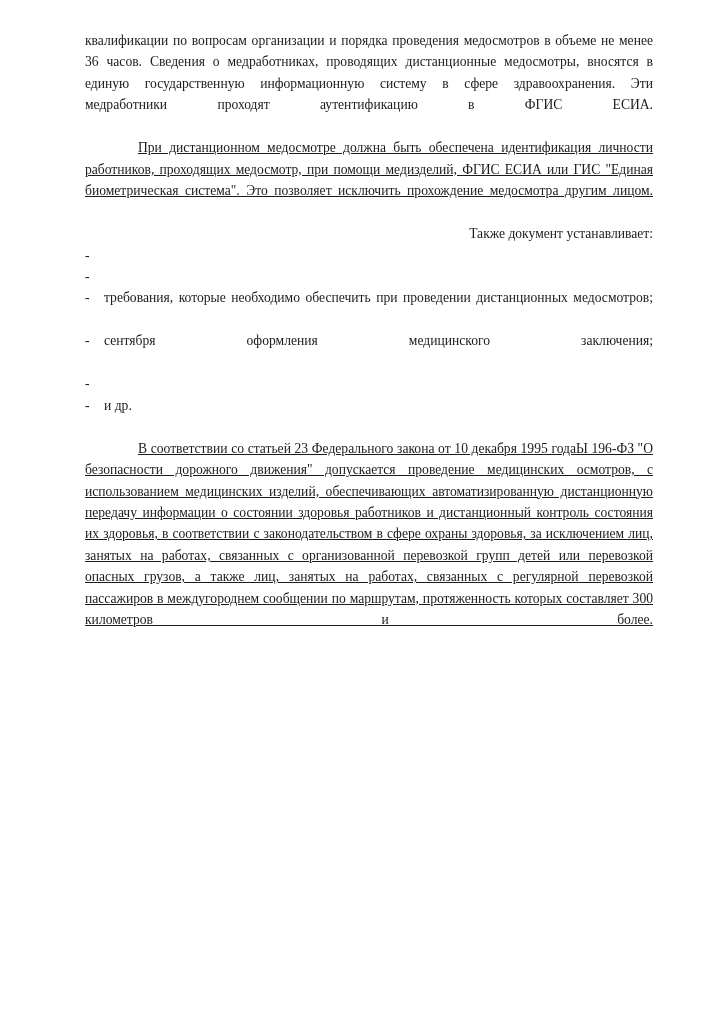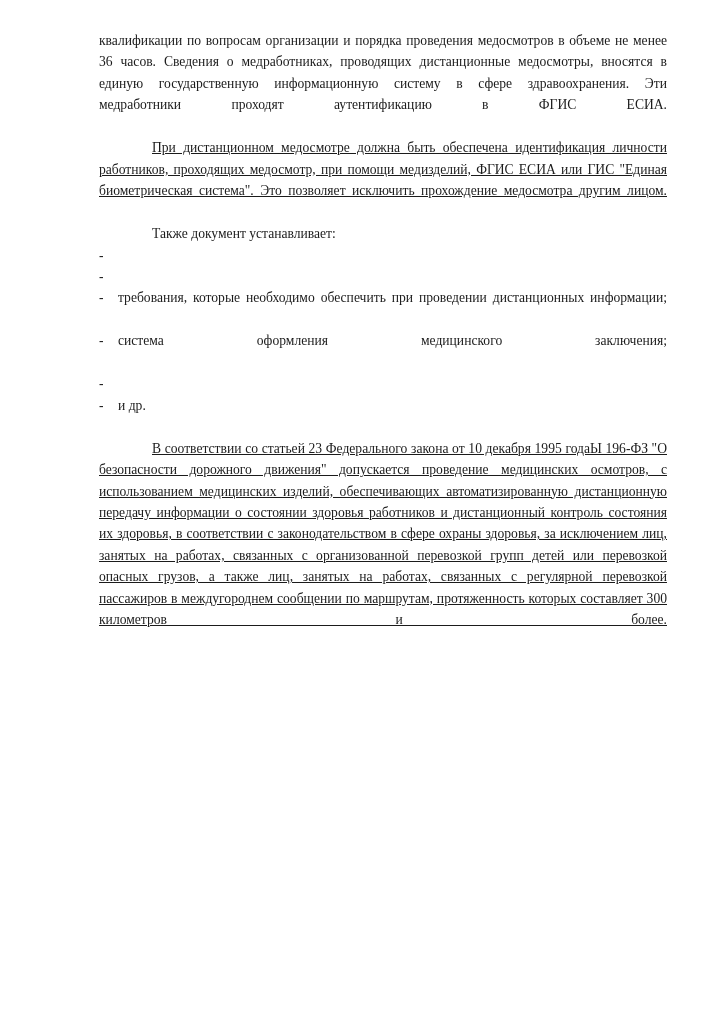--- a/index.html
+++ b/index.html
@@ -22,21 +22,21 @@
     position: relative;
     width: 725px;
     height: 1024px;
     background: #ffffff;
     box-sizing: border-box;
   }
 
   
   .text-block {
     position: absolute;
-    left: 99px;
+    left: 85px;
     top: 30px;
     width: 568px;
   }
 
   p.para {
     margin: 0;
     font-size: 13.6px;
     line-height: 21.45px;
     text-align: justify;
     text-justify: inter-word;
@@ -61,21 +61,21 @@
     display: inline-block;
     width: 100%;
   }
 
   
   p.listintro {
     margin: 0;
     font-size: 13.6px;
     line-height: 21.45px;
     text-indent: 53px;
-    text-align: left;
+    text-align: right;
   }
 
   ul.dashlist {
     list-style: none;
     margin: 0;
     padding: 0;
   }
 
   ul.dashlist li {
     position: relative;
@@ -121,25 +121,25 @@
 
     <ul class="dashlist">
       <li>
         <span class="dash">-</span>
       </li>
       <li>
         <span class="dash">-</span>
       </li>
       <li>
         <span class="dash">-</span>
-        <span>требования, которые необходимо обеспечить при проведении дистанционных информации;</span>
+        <span>требования, которые необходимо обеспечить при проведении дистанционных медосмотров;</span>
       </li>
       <li>
         <span class="dash">-</span>
-        <span>система оформления медицинского заключения;</span>
+        <span>сентября оформления медицинского заключения;</span>
       </li>
       <li>
         <span class="dash">-</span>
       </li>
       <li class="short">
         <span class="dash">-</span>
         <span>и др.</span>
       </li>
     </ul>
 

